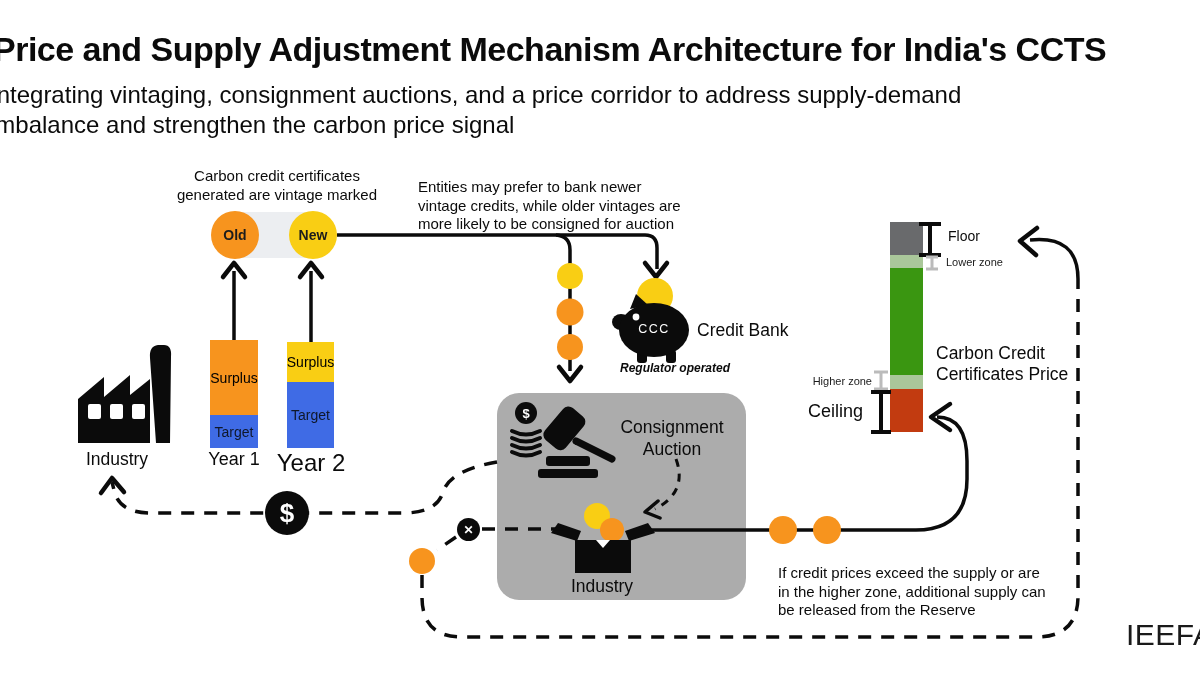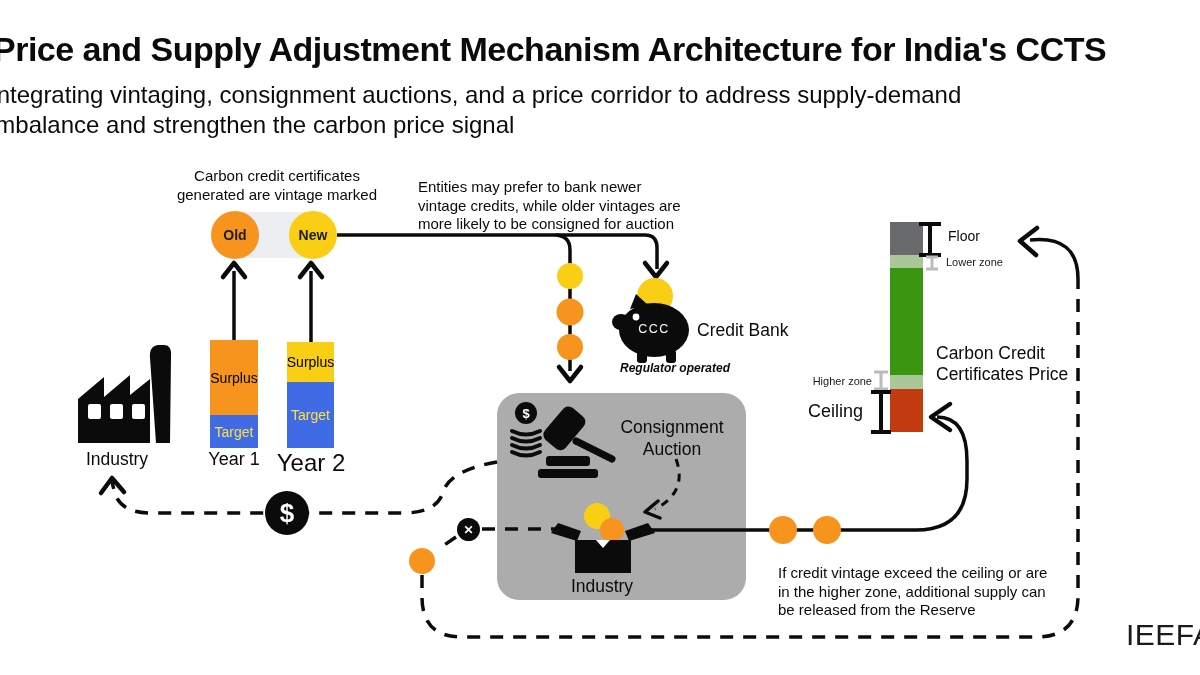--- a/index.html
+++ b/index.html
@@ -29,21 +29,21 @@
   .subtitle{font-size:24px;font-weight:400;line-height:30px;}
   .note{font-size:15px;line-height:18.5px;}
   .big-label{font-size:17.5px;}
   .small-label{font-size:11px;color:#1a1a1a;}
   .center{text-align:center;} .right{text-align:right;}
 
   .vcirc{width:48px;height:48px;border-radius:50%;display:flex;align-items:center;justify-content:center;
          font-size:14px;font-weight:600;color:#1c1c1c;}
   .bar{display:flex;flex-direction:column;}
   .seg{display:flex;align-items:center;justify-content:center;font-size:14px;}
-  .seg.dark-t{color:#000000;} .seg.white-t{color:#fde047;}
+  .seg.dark-t{color:#000000;} .seg.white-t{color:#0f172a;}
   .coin-badge{border-radius:50%;background:#0b0b0b;color:#fff;display:flex;align-items:center;justify-content:center;}
   .auction-box{border-radius:22px;}
 </style>
 </head>
 <body>
 
 <div class="canvas">
 
   <div class="abs z0 bg-band" style="left:235px;top:212px;width:78px;height:46px;"></div>
   <div class="abs z0 bg-boxgray auction-box" style="left:497px;top:393px;width:249px;height:207px;"></div>
@@ -187,21 +187,21 @@
 Auction</div>
   <div class="abs z2 big-label center" style="left:552px;top:576px;width:100px;">Industry</div>
 
   <div class="abs z2" style="left:948px;top:228px;font-size:14px;">Floor</div>
   <div class="abs z2 small-label" style="left:946px;top:256px;">Lower zone</div>
   <div class="abs z2 small-label right" style="left:772px;top:375px;width:100px;">Higher zone</div>
   <div class="abs z2 right" style="left:763px;top:401px;width:100px;font-size:18px;">Ceiling</div>
   <div class="abs z2 big-label pre" style="left:936px;top:320px;line-height:21px;margin-top:23px;">Carbon Credit
 Certificates Price</div>
 
-  <div class="abs z2 note pre" style="left:778px;top:564px;width:290px;">If credit vintage exceed the ceiling or are
+  <div class="abs z2 note pre" style="left:778px;top:564px;width:290px;">If credit prices exceed the supply or are
 in the higher zone, additional supply can
 be released from the Reserve</div>
 
   <div class="abs z3 coin-badge" style="left:265px;top:491px;width:44px;height:44px;font-size:26px;font-weight:700;">
     <span>$</span>
   </div>
   <div class="abs z3 coin-badge" style="left:457px;top:518px;width:23px;height:23px;font-size:12px;font-weight:700;">
     <span>✕</span>
   </div>
 

